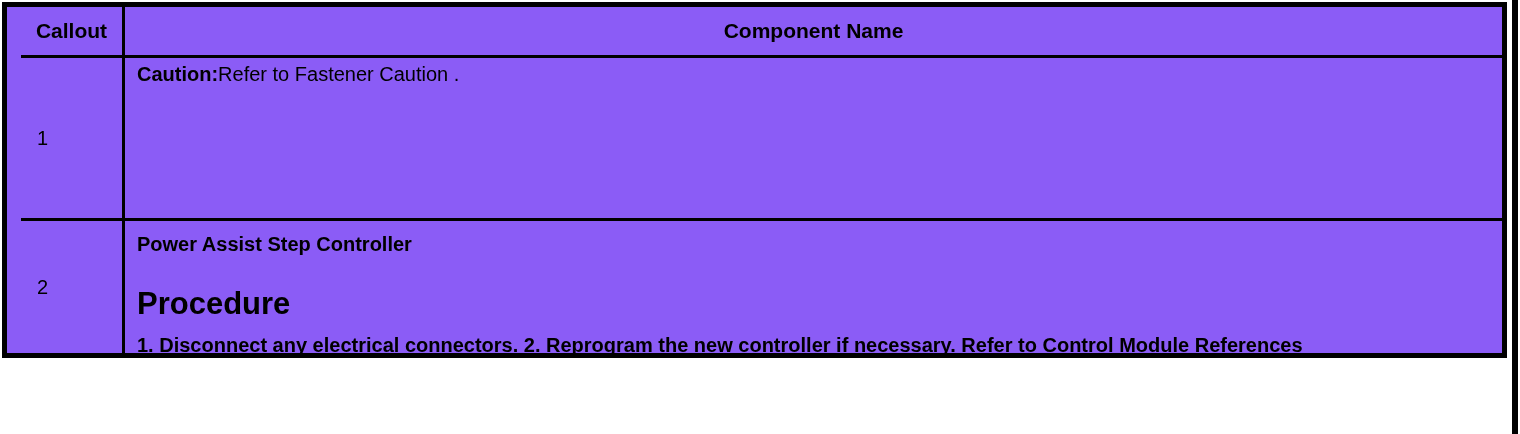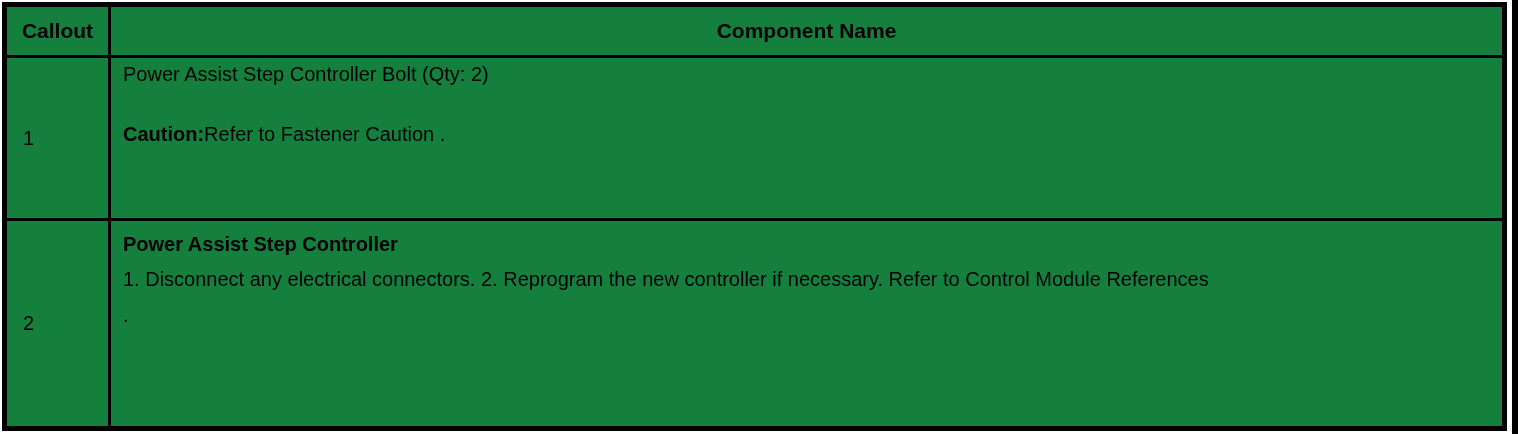--- a/index.html
+++ b/index.html
@@ -14,27 +14,28 @@
     font-family: "Liberation Sans", sans-serif;
     color: #000000;
     overflow: hidden;
   }
 
   .manual-table {
     position: absolute;
     left: 2px;
     top: 2px;
     width: 1505px;
-    height: 429px;
+    height: 356px;
     box-sizing: border-box;
     border: 5px solid #000000;
     display: grid;
     grid-template-columns: 104px 1fr;
     grid-template-rows: 51px 163px 1fr;
-    background: #15803d;
+    background: #8b5cf6;
+    padding-left: 14px;
   }
 
   .cell {
     box-sizing: border-box;
     overflow: hidden;
   }
   .col-divider {
     border-right: 3px solid #000000;
   }
   .row-divider {
@@ -75,20 +76,21 @@
     font-size: 31px;
     font-weight: bold;
     line-height: 34px;
     margin: 32px 0 0 0;
     white-space: nowrap;
   }
 
   .proc-line-first {
     margin: 13px 0 0 0;
     white-space: nowrap;
+    font-weight: bold;
   }
   .proc-line-wrap {
     margin: 14px 0 0 0;
   }
 
   .bold-label {
     font-weight: bold;
   }
   .label-value {
     white-space: pre;
@@ -112,30 +114,30 @@
     <span>Callout</span>
   </div>
   <div class="cell header-cell row-divider">
     <span>Component Name</span>
   </div>
 
   <div class="cell callout-cell col-divider row-divider">
     <span>1</span>
   </div>
   <div class="cell content-cell row-divider">
-    <div class="line">Power Assist Step Controller Bolt (Qty: 2)</div>
     <div class="line">
       <span class="bold-label">Caution:</span><span class="label-value">Refer to Fastener Caution .</span>
     </div>
   </div>
 
   <div class="cell callout-cell col-divider">
     <span>2</span>
   </div>
   <div class="cell content-cell content-cell-2">
     <div class="line" style="margin:0;font-weight:bold;">Power Assist Step Controller</div>
+    <div class="procedure-heading">Procedure</div>
     <div class="proc-line-first">1. Disconnect any electrical connectors. 2. Reprogram the new controller if necessary. Refer to Control Module References</div>
     <div class="proc-line-wrap">.</div>
   </div>
 
 </div>
 
 <div class="page-edge-line"></div>
 
 </body></html>

